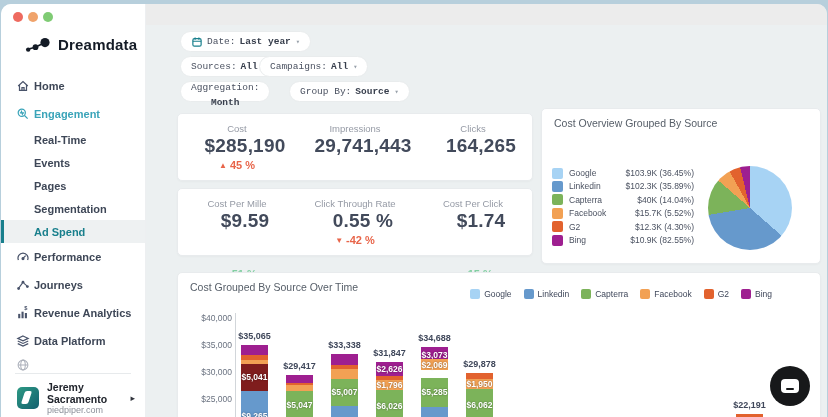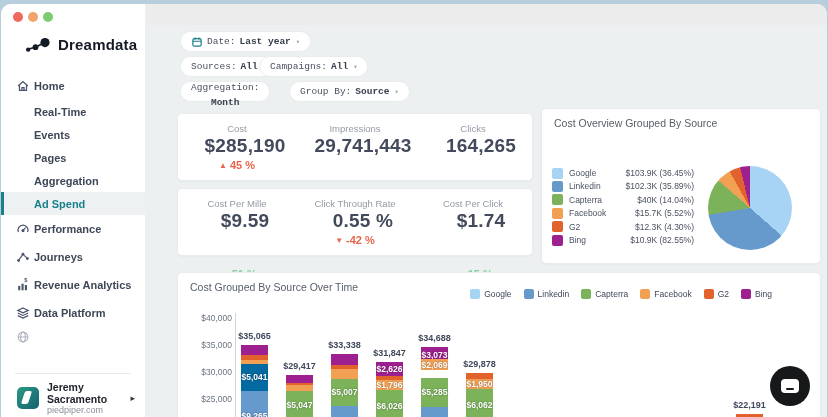--- a/index.html
+++ b/index.html
@@ -102,31 +102,40 @@
     </div>
     <nav class="nav" id="nav">
         <div class="nav-item">
           <div class="nav-icon">
             <svg width="14" height="14" viewBox="0 0 16 16" fill="none" stroke="#49536a" stroke-width="1.4">
               <path d="M2.5 8 8 3l5.5 5M4 7.2V13h8V7.2M6.8 13V9.8h2.4V13"></path>
             </svg>
           </div>
           <div class="nav-label">Home</div>
         </div>
+        <div class="nav-item accent">
+          <div class="nav-icon">
+            <svg width="14" height="14" viewBox="0 0 16 16" fill="none" stroke="#3aa4b9" stroke-width="1.4">
+              <circle cx="6.6" cy="6.6" r="4.1"></circle>
+              <path d="M9.7 9.7 13.3 13.3M4.4 6.8h1.2l.7-1.7 1 3.1.7-1.4h1.3"></path>
+            </svg>
+          </div>
+          <div class="nav-label">Engagement</div>
+        </div>
         <div class="nav-item sub">
           <div class="nav-label">Real-Time</div>
         </div>
         <div class="nav-item sub">
           <div class="nav-label">Events</div>
         </div>
         <div class="nav-item sub">
           <div class="nav-label">Pages</div>
         </div>
         <div class="nav-item sub">
-          <div class="nav-label">Aggregation</div>
+          <div class="nav-label">Segmentation</div>
         </div>
         <div class="nav-item sub active">
           <div class="nav-label">Ad Spend</div>
         </div>
         <div class="nav-item">
           <div class="nav-icon">
             <svg width="14" height="14" viewBox="0 0 16 16" fill="none" stroke="#49536a" stroke-width="1.4">
               <path d="M2.8 11.5a5.7 5.7 0 1 1 10.4 0"></path>
               <path d="M8 9.5 11 6.5"></path>
               <circle cx="8" cy="9.8" r="1.1" fill="#49536a"></circle>
@@ -322,21 +331,21 @@
       <div id="bar-plot">
           <div class="ytick" style="left: 12px; top: 40px;">$40,000</div>
           <div class="ytick" style="left: 12px; top: 67px;">$35,000</div>
           <div class="ytick" style="left: 12px; top: 94px;">$30,000</div>
           <div class="ytick" style="left: 12px; top: 121px;">$25,000</div>
           <div class="bar-total" style="left: 46.5px; top: 57.649px;">$35,065</div>
           <div class="bar" style="left: 63px; top: 0px;">
             <div class="seg" style="top: 71.649px; height: 10.8px; background: rgb(158, 31, 144);"></div>
             <div class="seg" style="top: 82.449px; height: 4.86px; background: rgb(226, 98, 46);"></div>
             <div class="seg" style="top: 87.309px; height: 3.24px; background: rgb(242, 161, 84);"></div>
-            <div class="seg" style="top: 90.549px; height: 27.2214px; background: #0369a1;">
+            <div class="seg" style="top: 90.549px; height: 27.2214px; background: #7f1d1d;">
               <span>$5,041</span>
             </div>
             <div class="seg" style="top: 117.77px; height: 50.031px; background: rgb(102, 153, 204);">
               <span>$9,265</span>
             </div>
           </div>
           <div class="bar-total" style="left: 91.5px; top: 88.1482px;">$29,417</div>
           <div class="bar" style="left: 108px; top: 0px;">
             <div class="seg" style="top: 102.148px; height: 8.1px; background: rgb(158, 31, 144);"></div>
             <div class="seg" style="top: 110.248px; height: 2.16px; background: rgb(226, 98, 46);"></div>

